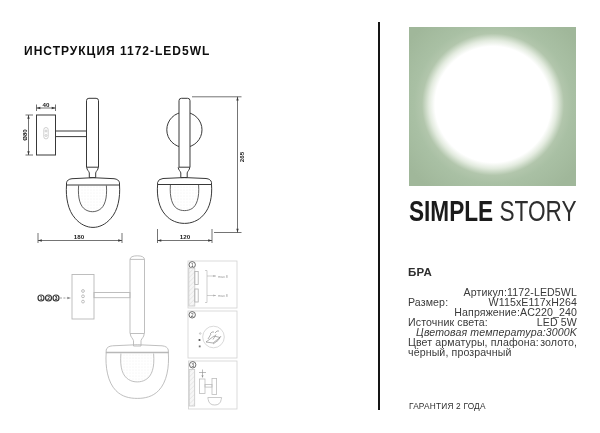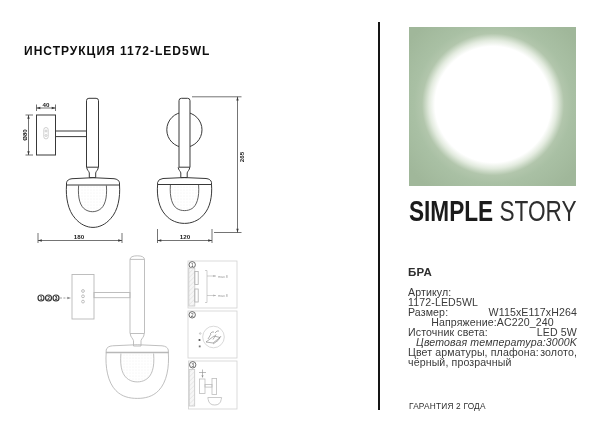--- a/index.html
+++ b/index.html
@@ -205,31 +205,31 @@
 <div class="abs" style="left:377.5px;top:21.5px;width:2px;height:388px;background:#151515;"></div>
 
 <div class="abs" style="left:409px;top:27px;width:167px;height:159px;background:radial-gradient(circle at 50.3% 48.7%, #ffffff 0px, #ffffff 58px, #e3ebdf 64px, #b2c6ac 71px, #a9c0a4 79px, #a0b79a 105px);"></div>
 
 <div class="abs" style="left:409px;top:195px;font-size:29px;color:#1b1b1b;white-space:nowrap;transform:scaleX(0.78);transform-origin:0 0;"><span style="font-weight:700;">SIMPLE</span> <span style="font-weight:400;color:#2e2e2e;">STORY</span></div>
 
 <div class="abs" style="left:408px;top:265.5px;font-size:11.5px;font-weight:700;color:#2e2e2e;letter-spacing:0.3px;">БРА</div>
 
 <div class="abs" style="left:408px;top:286.5px;width:169px;font-size:10.6px;color:#3a3a3a;line-height:10px;letter-spacing:0.12px;">
 
-  <div style="display:flex;justify-content:flex-end;flex-direction:column;">
+  <div style="display:flex;justify-content:flex-end;">
       <span>Артикул:</span>
       <span>1172-LED5WL</span>
     </div>
 
   <div style="display:flex;justify-content:space-between;">
       <span>Размер:</span>
       <span>W115xE117xH264</span>
     </div>
 
-  <div style="display:flex;justify-content:center;">
+  <div style="display:flex;justify-content:flex-end;">
       <span>Напряжение:</span>
       <span>AC220_240</span>
     </div>
 
   <div style="display:flex;justify-content:space-between;align-items:center;">
       <span>Источник света:</span>
       <span>LED 5W</span>
     </div>
 
   <div style="display:flex;justify-content:flex-end;font-style:italic;">

